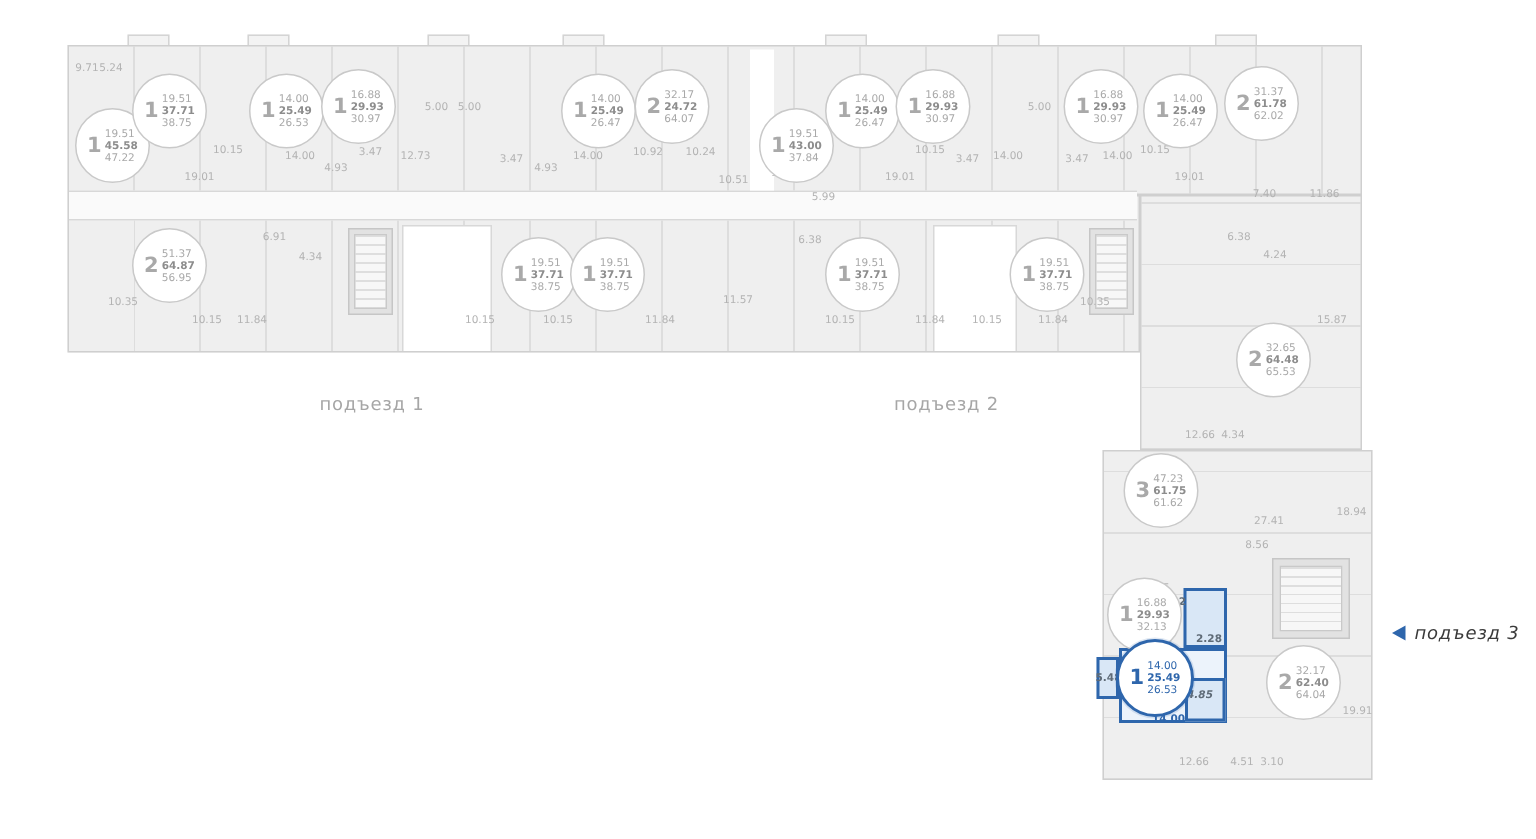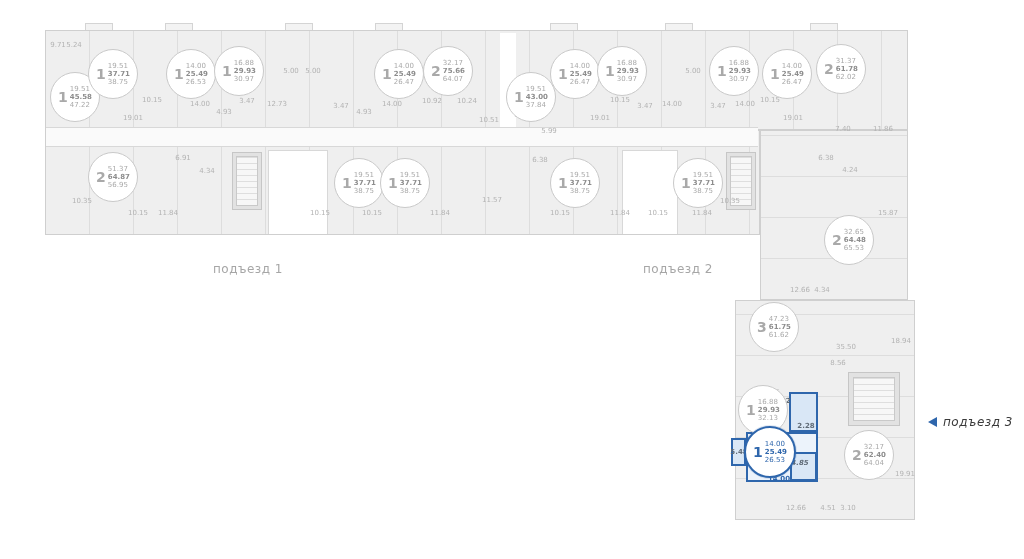--- a/index.html
+++ b/index.html
@@ -43,21 +43,21 @@
     position:absolute;transform:translate(-50%,-50%);
     font-size:7px;line-height:8px;color:#b3b3b3;white-space:nowrap;z-index:4;
   }
   .room-label.dark{color:#5f6b77;font-weight:bold;}
   .room-label.accent{color:#2e66ac;font-weight:bold;}
   
   .entrance-label{position:absolute;font-size:12px;color:#a6a6a6;letter-spacing:.5px;z-index:4;}
   .entrance-label.dark{color:#3a3a3a;display:flex;align-items:center;gap:6px;font-style:italic;}
   .tri-left{width:0;height:0;border-top:5px solid transparent;border-bottom:5px solid transparent;border-right:9px solid #2e66ac;}
   .e1{left:200px;top:262px;width:96px;text-align:center;}
-  .e2{left:630px;top:262px;width:96px;text-align:center;}
+  .e2{left:596px;top:262px;width:96px;}
   .e3{left:928px;top:415px;}
 </style>
 </head>
 <body>
 
 <div class="bump" style="left:85px;top:23px;width:28px;height:8px"></div>
 <div class="bump" style="left:165px;top:23px;width:28px;height:8px"></div>
 <div class="bump" style="left:285px;top:23px;width:28px;height:8px"></div>
 <div class="bump" style="left:375px;top:23px;width:28px;height:8px"></div>
 <div class="bump" style="left:550px;top:23px;width:28px;height:8px"></div>
@@ -283,21 +283,21 @@
 
     <div class="room-label" style="left: 800px; top: 290px;">
       <span>12.66</span>
     </div>
 
     <div class="room-label" style="left: 822px; top: 290px;">
       <span>4.34</span>
     </div>
 
     <div class="room-label" style="left: 846px; top: 347px;">
-      <span>35.50</span>
+      <span>27.41</span>
     </div>
 
     <div class="room-label" style="left: 838px; top: 363px;">
       <span>8.56</span>
     </div>
 
     <div class="room-label" style="left: 901px; top: 341px;">
       <span>18.94</span>
     </div>
 
@@ -386,21 +386,21 @@
         <span>14.00</span>
         <span class="mid">25.49</span>
         <span>26.47</span>
       </span>
     </div>
 
     <div class="badge" style="left: 448px; top: 71px;">
       <span class="rooms">2</span>
       <span class="areas">
         <span>32.17</span>
-        <span class="mid">75.66</span>
+        <span class="mid">24.72</span>
         <span>64.07</span>
       </span>
     </div>
 
     <div class="badge" style="left: 113px; top: 177px;">
       <span class="rooms">2</span>
       <span class="areas">
         <span>51.37</span>
         <span class="mid">64.87</span>
         <span>56.95</span>

